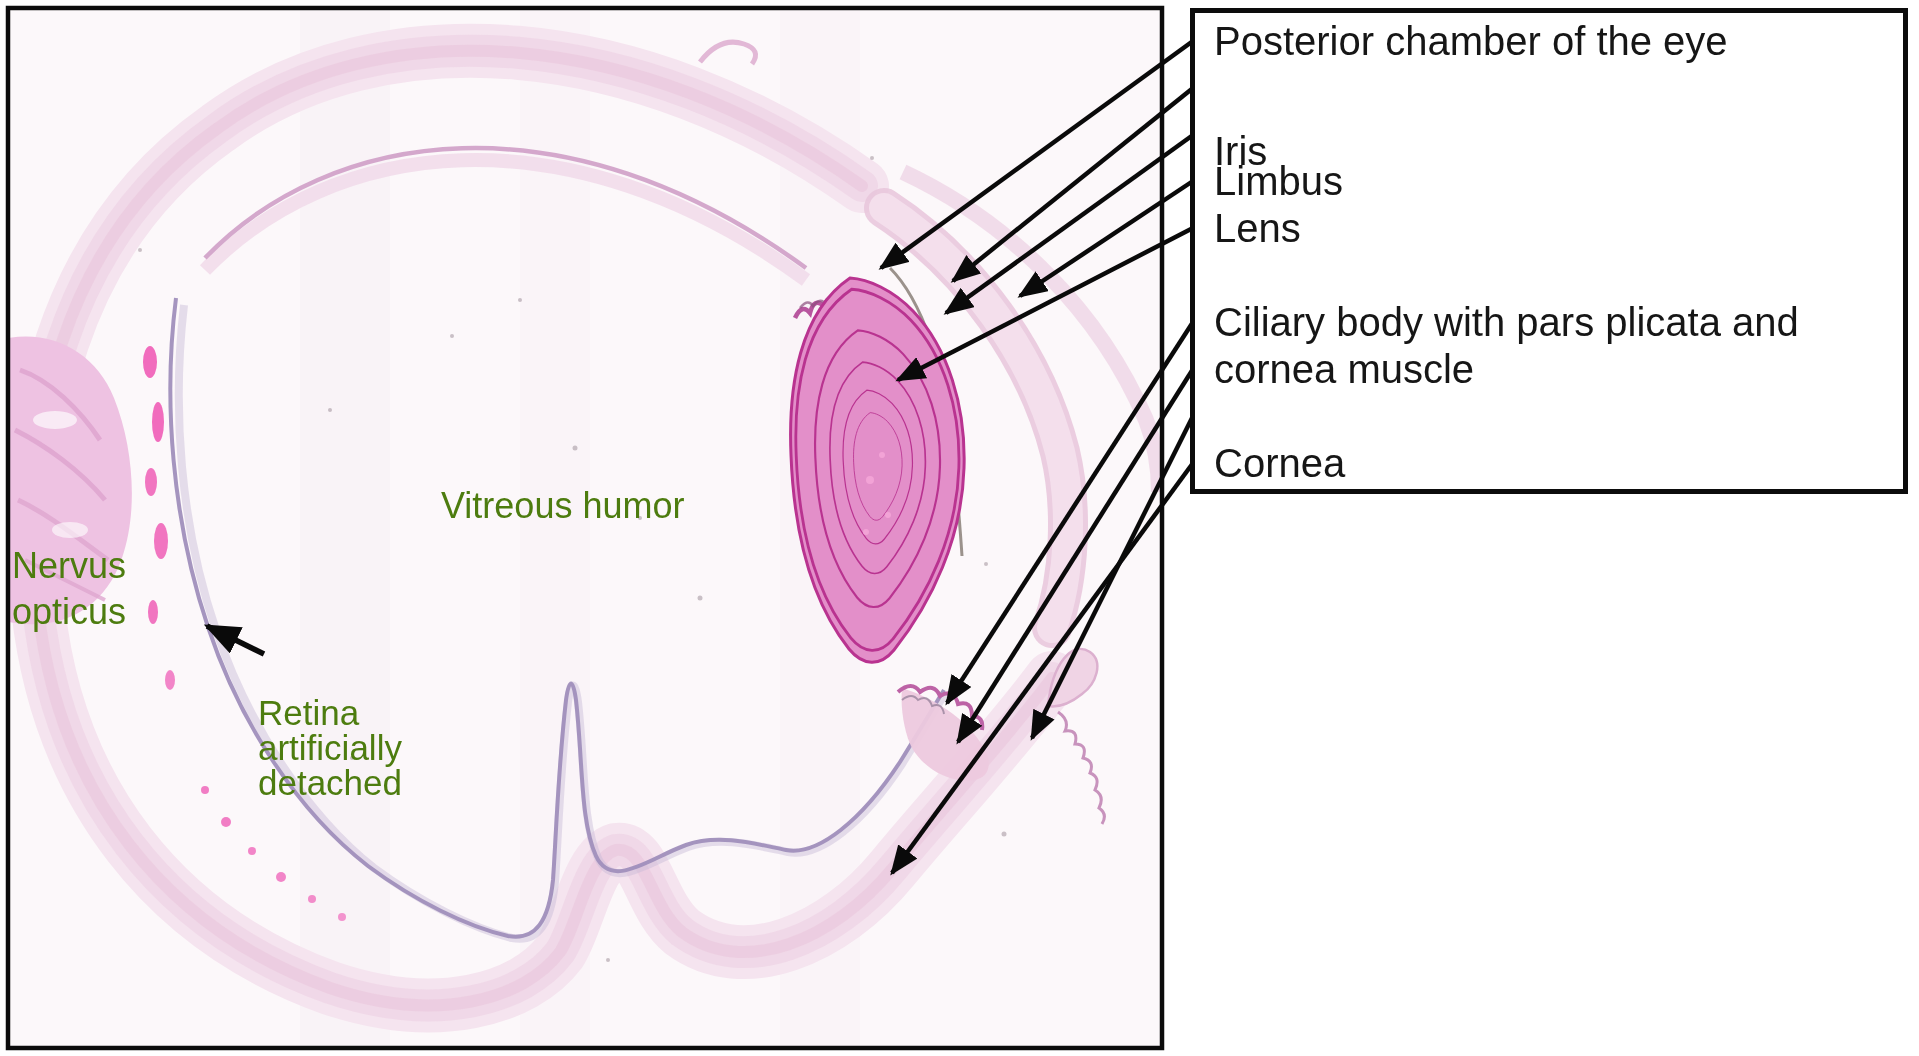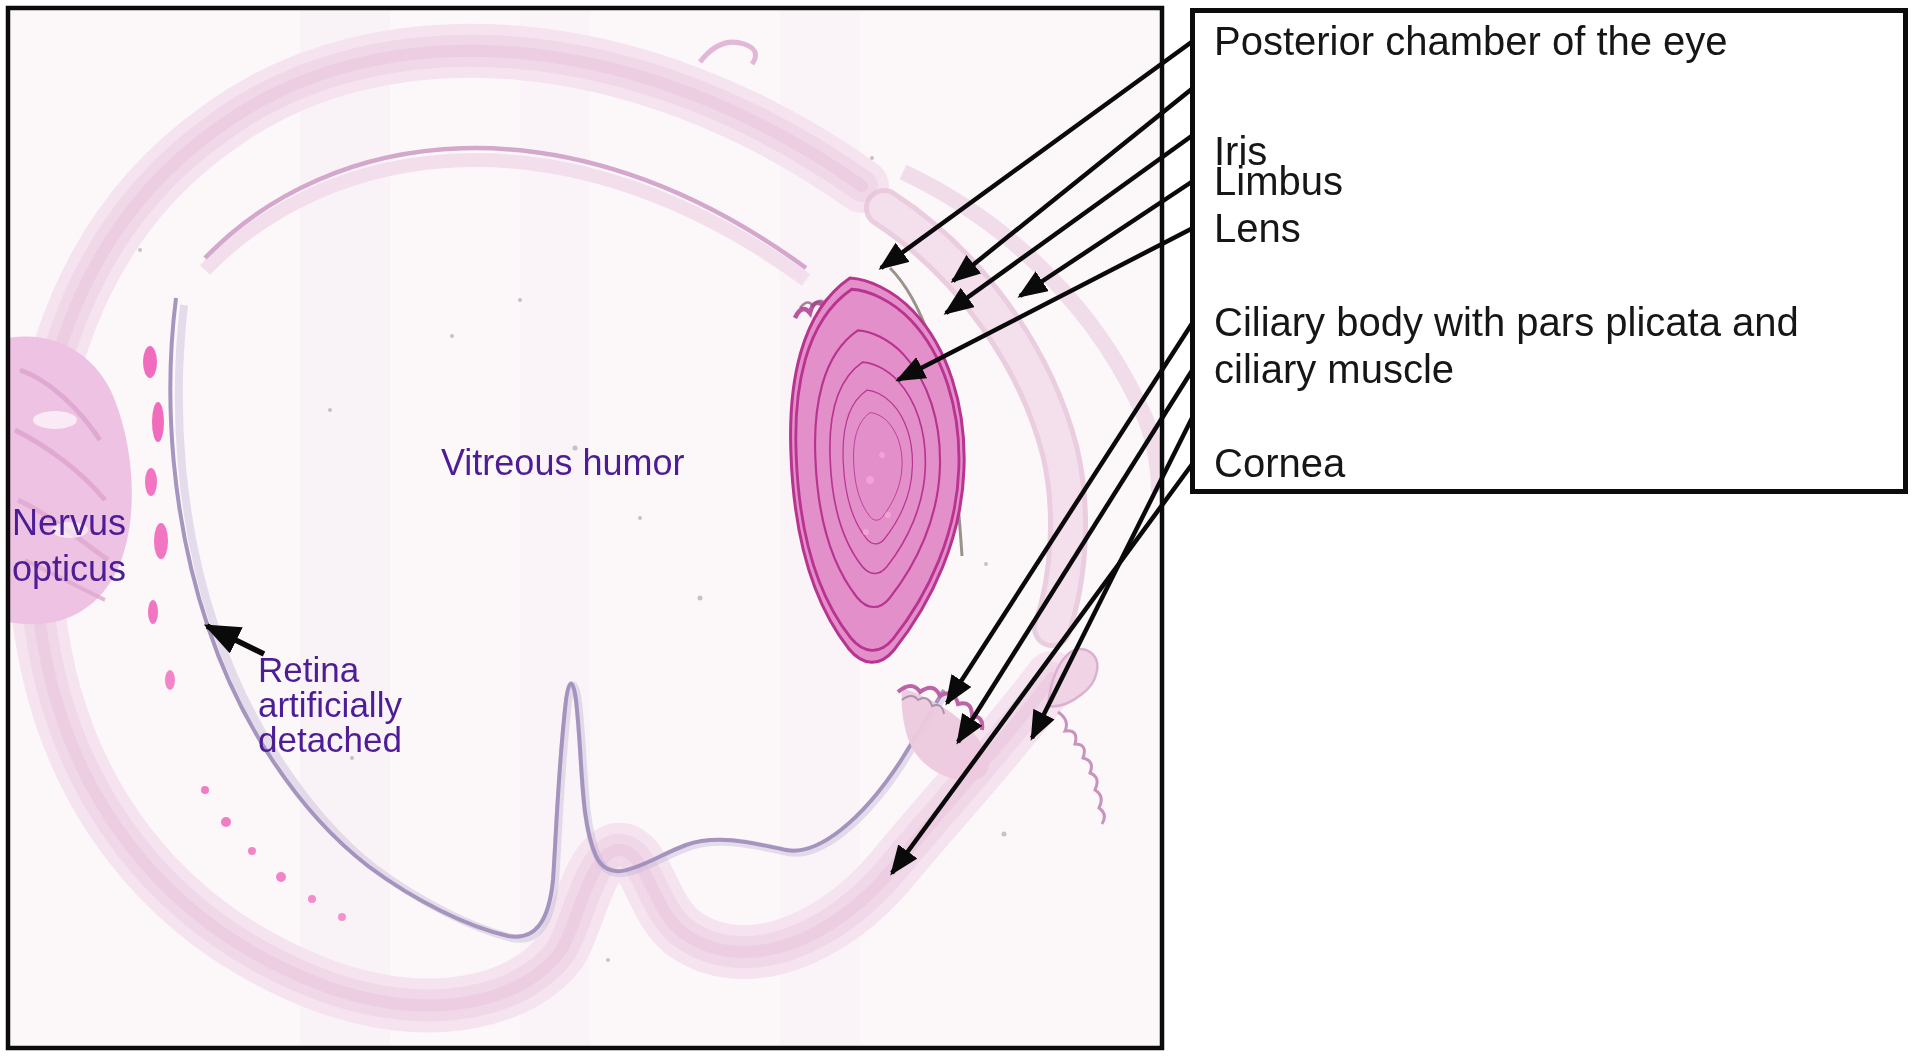--- a/index.html
+++ b/index.html
@@ -8,21 +8,22 @@
     width:1919px;height:1056px;
     background:#ffffff;
     font-family:"Liberation Sans", sans-serif;
     color:#151515;
     overflow:hidden;
   }
   .stage svg.art{position:absolute;left:0;top:0;}
   .img-label{
     position:absolute;
     white-space:pre-line;
-    color:#4c1d95;
+    color:#4d7c0f;
+    margin-top:43px;
   }
   .lbl-vitreous{left:441px;top:441px;font-size:36px;line-height:44px;}
   .lbl-nervus{left:12px;top:500px;font-size:36px;line-height:46px;}
   .lbl-retina{left:258px;top:652px;font-size:35px;line-height:35px;}
   .legend-box{
     position:absolute;
     background:#ffffff;
     border:5px solid #0c0c0c;
     box-sizing:border-box;
   }
@@ -174,17 +175,17 @@
   <div class="img-label lbl-retina">Retina
 artificially
 detached</div>
 
   <div class="legend-box" id="legendBox" style="left: 1190px; top: 8px; width: 718px; height: 486px;">
       <div class="legend-line" style="top: 5px;">Posterior chamber of the eye</div>
       <div class="legend-line" style="top: 99px; margin-top: 16px;">Iris</div>
       <div class="legend-line" style="top: 145px;">Limbus</div>
       <div class="legend-line" style="top: 192px;">Lens</div>
       <div class="legend-line" style="top: 286px;">Ciliary body with pars plicata and</div>
-      <div class="legend-line" style="top: 333px;">ciliary muscle</div>
+      <div class="legend-line" style="top: 333px;">cornea muscle</div>
       <div class="legend-line" style="top: 427px;">Cornea</div>
     </div>
 
 </div>
 
 </body></html>

